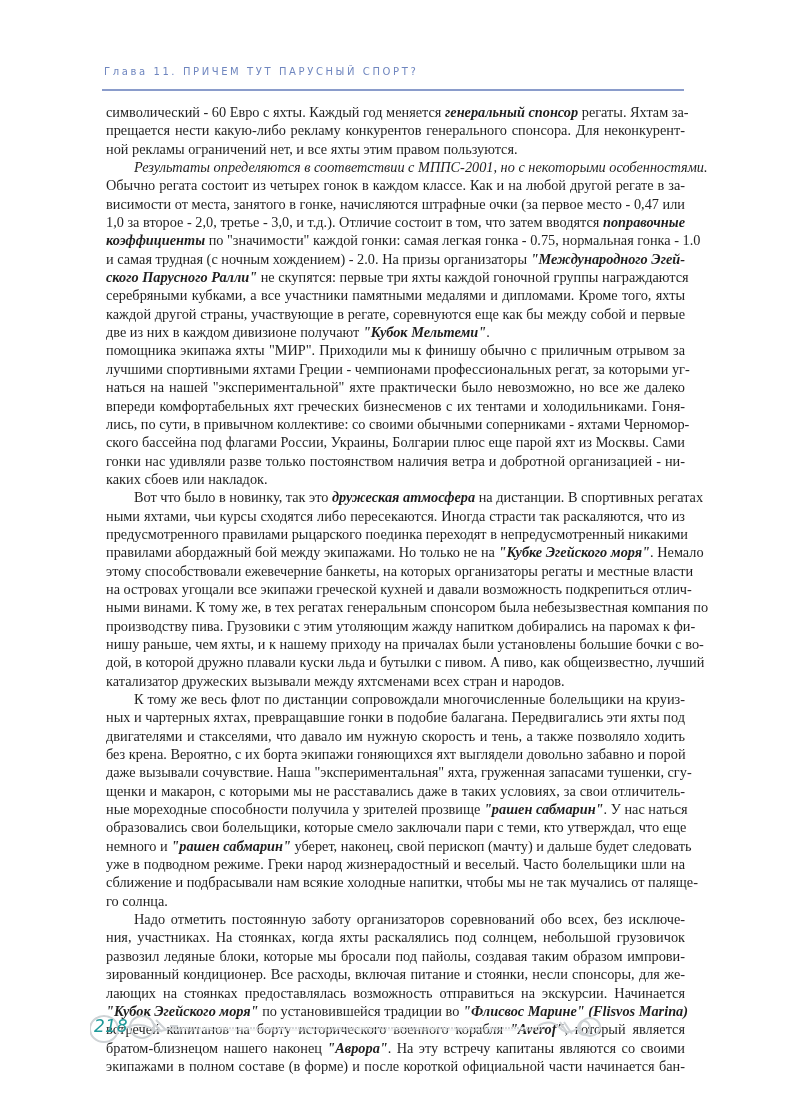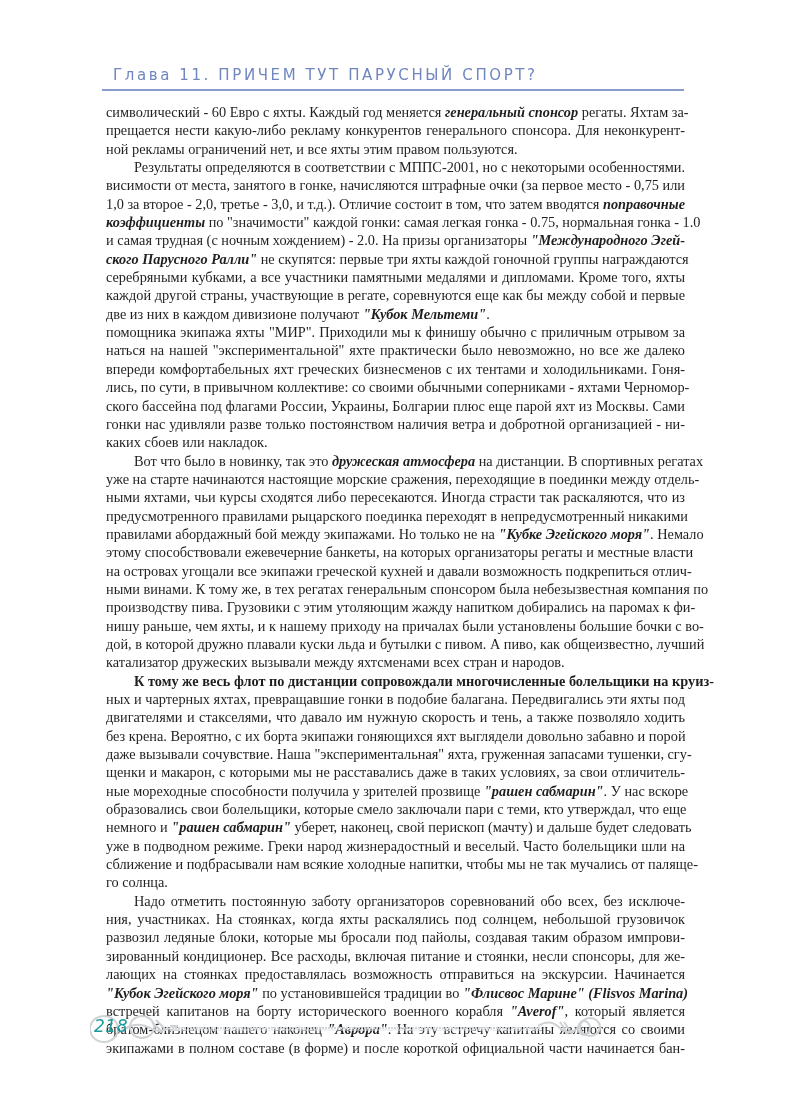--- a/index.html
+++ b/index.html
@@ -1,19 +1,19 @@
 <!DOCTYPE html>
 <html><head>
 <meta charset="utf-8">
 <style>
   html, body { margin: 0; padding: 0; background: #ffffff; }
   body { width: 794px; height: 1105px; position: relative; overflow: hidden; }
   .header-title {
-    position: absolute; left: 113px; top: 66px;
-    font-family: "DejaVu Sans", sans-serif; font-size: 15px;
+    position: absolute; left: 104px; top: 66px;
+    font-family: "DejaVu Sans", sans-serif; font-size: 10px;
     letter-spacing: 2.6px; color: #6f86bf; white-space: nowrap;
   }
   .header-rule {
     position: absolute; left: 102px; top: 89px; width: 582px; height: 2px;
     background: #8a9ccb;
   }
   .body-text {
     position: absolute; left: 106px; top: 103px; width: 579px;
     font-family: "Liberation Serif", serif; font-size: 14.3px; line-height: 18.35px;
     color: #1f1f1f; text-align: justify;
@@ -36,61 +36,62 @@
   <div class="header-title">Глава 11. ПРИЧЕМ ТУТ ПАРУСНЫЙ СПОРТ?</div>
   <div class="header-rule"></div>
 
   <div class="body-text" id="body-text">
       <div>
         <span class="line"><span>символический - 60 Евро с яхты. Каждый год меняется </span><b>генеральный спонсор</b><span> регаты. Яхтам за-</span></span>
         <span class="line"><span>прещается нести какую-либо рекламу конкурентов генерального спонсора. Для неконкурент-</span></span>
         <span class="line last"><span>ной рекламы ограничений нет, и все яхты этим правом пользуются.</span></span>
       </div>
       <div>
-        <span class="line" style="padding-left: 28px;"><span>Результаты определяются в соответствии с МППС-2001, но с некоторыми особенностями.</span></span>
-        <span class="line"><span>висимости от места, занятого в гонке, начисляются штрафные очки (за первое место - 0,75 или</span></span>
+        <span class="line" style="padding-left: 28px; font-style: italic;"><span>Результаты определяются в соответствии с МППС-2001, но с некоторыми особенностями.</span></span>
+        <span class="line"><span>Обычно регата состоит из четырех гонок в каждом классе. Как и на любой другой регате в за-</span></span>
+        <span class="line"><span>висимости от места, занятого в гонке, начисляются штрафные очки (за первое место - 0,47 или</span></span>
         <span class="line"><span>1,0 за второе - 2,0, третье - 3,0, и т.д.). Отличие состоит в том, что затем вводятся </span><b>поправочные</b></span>
         <span class="line"><b>коэффициенты</b><span> по "значимости" каждой гонки: самая легкая гонка - 0.75, нормальная гонка - 1.0</span></span>
         <span class="line"><span>и самая трудная (с ночным хождением) - 2.0. На призы организаторы </span><b>"Международного Эгей-</b></span>
         <span class="line"><b>ского Парусного Ралли"</b><span> не скупятся: первые три яхты каждой гоночной группы награждаются</span></span>
         <span class="line"><span>серебряными кубками, а все участники памятными медалями и дипломами. Кроме того, яхты</span></span>
         <span class="line"><span>каждой другой страны, участвующие в регате, соревнуются еще как бы между собой и первые</span></span>
         <span class="line last"><span>две из них в каждом дивизионе получают </span><b>"Кубок Мельтеми"</b><span>.</span></span>
       </div>
       <div>
         <span class="line"><span>помощника экипажа яхты "МИР". Приходили мы к финишу обычно с приличным отрывом за</span></span>
+        <span class="line"><span>лучшими спортивными яхтами Греции - чемпионами профессиональных регат, за которыми уг-</span></span>
         <span class="line"><span>наться на нашей "экспериментальной" яхте практически было невозможно, но все же далеко</span></span>
         <span class="line"><span>впереди комфортабельных яхт греческих бизнесменов с их тентами и холодильниками. Гоня-</span></span>
         <span class="line"><span>лись, по сути, в привычном коллективе: со своими обычными соперниками - яхтами Черномор-</span></span>
         <span class="line"><span>ского бассейна под флагами России, Украины, Болгарии плюс еще парой яхт из Москвы. Сами</span></span>
         <span class="line"><span>гонки нас удивляли разве только постоянством наличия ветра и добротной организацией - ни-</span></span>
         <span class="line last"><span>каких сбоев или накладок.</span></span>
       </div>
       <div>
         <span class="line" style="padding-left: 28px; font-family: Liberation Serif, serif;"><span>Вот что было в новинку, так это </span><b>дружеская атмосфера</b><span> на дистанции. В спортивных регатах</span></span>
-        <span class="line"><span>уже на старте начинаются настоящие морские сражения, переходящие в поединки между отдель-</span></span>
         <span class="line"><span>ными яхтами, чьи курсы сходятся либо пересекаются. Иногда страсти так раскаляются, что из</span></span>
         <span class="line"><span>предусмотренного правилами рыцарского поединка переходят в непредусмотренный никакими</span></span>
         <span class="line"><span>правилами абордажный бой между экипажами. Но только не на </span><b>"Кубке Эгейского моря"</b><span>. Немало</span></span>
         <span class="line"><span>этому способствовали ежевечерние банкеты, на которых организаторы регаты и местные власти</span></span>
         <span class="line"><span>на островах угощали все экипажи греческой кухней и давали возможность подкрепиться отлич-</span></span>
         <span class="line"><span>ными винами. К тому же, в тех регатах генеральным спонсором была небезызвестная компания по</span></span>
         <span class="line"><span>производству пива. Грузовики с этим утоляющим жажду напитком добирались на паромах к фи-</span></span>
         <span class="line"><span>нишу раньше, чем яхты, и к нашему приходу на причалах были установлены большие бочки с во-</span></span>
         <span class="line"><span>дой, в которой дружно плавали куски льда и бутылки с пивом. А пиво, как общеизвестно, лучший</span></span>
         <span class="line last"><span>катализатор дружеских вызывали между яхтсменами всех стран и народов.</span></span>
       </div>
       <div>
-        <span class="line" style="padding-left: 28px; font-weight: bold;"><span>К тому же весь флот по дистанции сопровождали многочисленные болельщики на круиз-</span></span>
+        <span class="line" style="padding-left: 28px;"><span>К тому же весь флот по дистанции сопровождали многочисленные болельщики на круиз-</span></span>
         <span class="line"><span>ных и чартерных яхтах, превращавшие гонки в подобие балагана. Передвигались эти яхты под</span></span>
         <span class="line"><span>двигателями и стакселями, что давало им нужную скорость и тень, а также позволяло ходить</span></span>
         <span class="line"><span>без крена. Вероятно, с их борта экипажи гоняющихся яхт выглядели довольно забавно и порой</span></span>
         <span class="line"><span>даже вызывали сочувствие. Наша "экспериментальная" яхта, груженная запасами тушенки, сгу-</span></span>
         <span class="line"><span>щенки и макарон, с которыми мы не расставались даже в таких условиях, за свои отличитель-</span></span>
-        <span class="line"><span>ные мореходные способности получила у зрителей прозвище </span><b>"рашен сабмарин"</b><span>. У нас вскоре</span></span>
+        <span class="line"><span>ные мореходные способности получила у зрителей прозвище </span><b>"рашен сабмарин"</b><span>. У нас наться</span></span>
         <span class="line"><span>образовались свои болельщики, которые смело заключали пари с теми, кто утверждал, что еще</span></span>
         <span class="line"><span>немного и </span><b>"рашен сабмарин"</b><span> уберет, наконец, свой перископ (мачту) и дальше будет следовать</span></span>
         <span class="line"><span>уже в подводном режиме. Греки народ жизнерадостный и веселый. Часто болельщики шли на</span></span>
         <span class="line"><span>сближение и подбрасывали нам всякие холодные напитки, чтобы мы не так мучались от паляще-</span></span>
         <span class="line last"><span>го солнца.</span></span>
       </div>
       <div>
         <span class="line" style="padding-left: 28px;"><span>Надо отметить постоянную заботу организаторов соревнований обо всех, без исключе-</span></span>
         <span class="line"><span>ния, участниках. На стоянках, когда яхты раскалялись под солнцем, небольшой грузовичок</span></span>
         <span class="line"><span>развозил ледяные блоки, которые мы бросали под пайолы, создавая таким образом импрови-</span></span>

